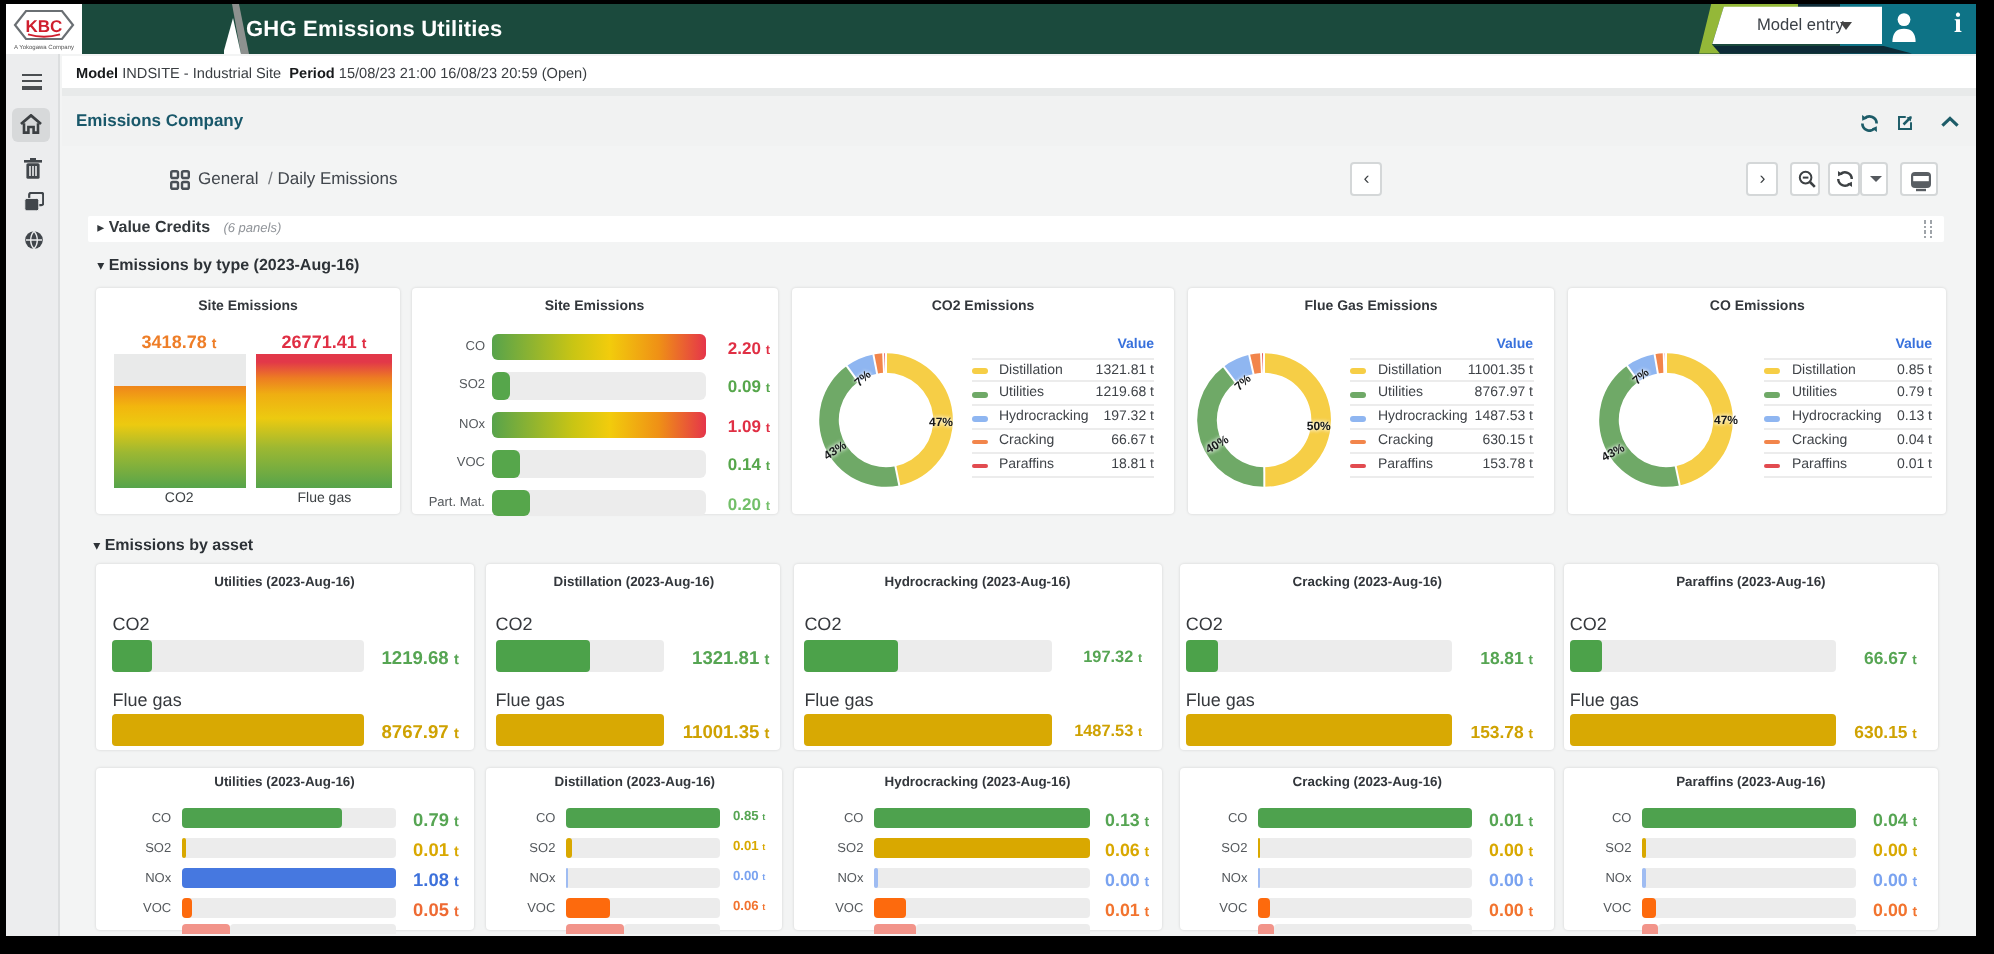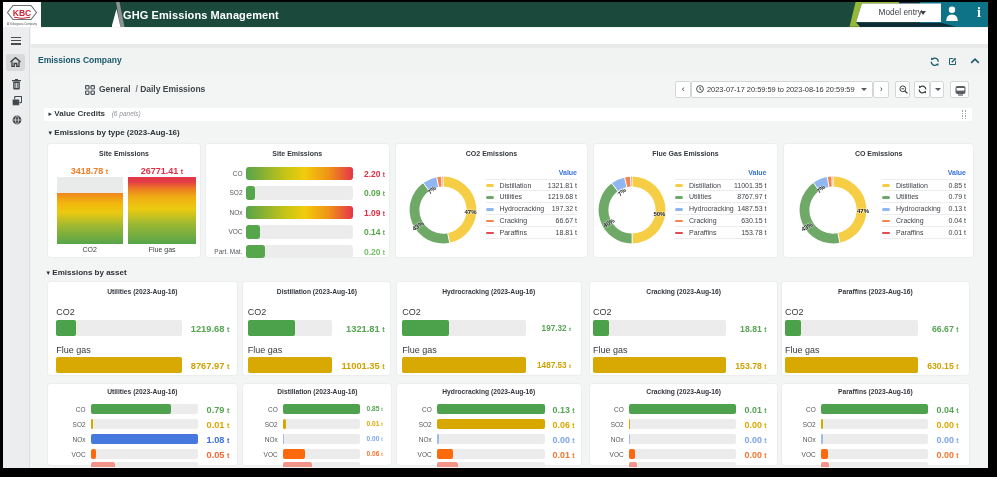--- a/index.html
+++ b/index.html
@@ -22,21 +22,21 @@
 <div class="abs" style="left:0;top:0;width:38px;height:25px;background:#fff;">
 <svg width="38" height="25" viewBox="0 0 38 25" style="position:absolute;left:0;top:0;">
 <polygon points="10,3.5 28,3.5 33.5,10.5 28,17.5 10,17.5 4.5,10.5" fill="none" stroke="#6a6f73" stroke-width="1.1"></polygon>
 <text x="19" y="13.8" text-anchor="middle" font-size="8.5" font-weight="bold" fill="#cf1f2e" font-family="Liberation Sans">KBC</text>
 <path d="M11 15.2 Q19 17.6 27 15.2" fill="none" stroke="#cf1f2e" stroke-width="1"></path>
 <text x="19" y="22.5" text-anchor="middle" font-size="3px" fill="#555" font-family="Liberation Sans">A Yokogawa Company</text>
 </svg>
     </div>
 <div class="abs" style="left:110px;top:0;width:12px;height:25px;background:#8d918f;clip-path:polygon(3px 0,6.5px 0,11.5px 25px,7.5px 25px);"></div>
 <div class="abs" style="left:108.5px;top:7px;width:10px;height:18px;background:#fff;clip-path:polygon(5px 0,9px 18px,0px 18px);"></div>
-<div class="abs" style="left:120px;top:0;height:25px;line-height:26px;font-size:11px;font-weight:700;color:#fff;letter-spacing:.1px;">GHG Emissions Management</div>
+<div class="abs" style="left:120px;top:0;height:25px;line-height:26px;font-size:11px;font-weight:700;color:#fff;letter-spacing:.1px;">GHG Emissions Utilities</div>
 <svg class="abs" style="left:942px;top:4px;" width="14" height="16" viewBox="0 0 14 16">
 <circle cx="7" cy="3.8" r="3.2" fill="#fff"></circle>
       <path d="M1.2 15 Q1.2 8.4 7 8.4 Q12.8 8.4 12.8 15 Z" fill="#fff"></path>
     </svg>
 <div class="abs" style="left:971px;top:3px;width:10px;height:20px;text-align:center;font-family:'Liberation Serif',serif;font-weight:700;font-size:14px;color:#fff;">i</div>
 <div class="abs" style="left:0;top:25px;width:27px;height:441px;background:#ecedee;border-right:1px solid #dcdedf;"></div>
 <div class="abs" style="left:8px;top:34.5px;width:10px;height:1.4px;background:#4a4e51;"></div>
 <div class="abs" style="left:8px;top:37.9px;width:10px;height:1.4px;background:#4a4e51;"></div>
 <div class="abs" style="left:8px;top:41.3px;width:10px;height:1.4px;background:#4a4e51;"></div>
 <div class="abs" style="left:3px;top:51.5px;width:19px;height:17.5px;background:#d7d9da;border-radius:3px;"></div>
@@ -55,20 +55,22 @@
 <svg class="abs" style="left:8.5px;top:94px" width="10" height="10" viewBox="0 0 10 10">
 <rect x="2.6" y="0.4" width="7" height="6.2" rx="1" fill="none" stroke="#41464b" stroke-width="1.1"></rect>
 <rect x="0.4" y="3.2" width="7" height="6.2" rx="1" fill="#41464b" stroke="#ecedee" stroke-width="0.5"></rect>
     </svg>
 <svg class="abs" style="left:8.5px;top:113px" width="10" height="10" viewBox="0 0 10 10">
 <circle cx="5" cy="5" r="4.4" fill="#41464b"></circle>
 <path d="M1 5 H9 M5 0.6 C2.8 3 2.8 7 5 9.4 M5 0.6 C7.2 3 7.2 7 5 9.4" stroke="#ecedee" stroke-width="0.7" fill="none"></path>
     </svg>
 <div class="abs" style="left:28px;top:26px;width:957px;height:16px;background:#fff;"></div>
 <div class="abs" style="left:28px;top:42px;width:957px;height:4px;background:#e8eaea;"></div>
+<div class="abs" style="left:35px;top:26px;height:16px;line-height:17px;font-size:7.3px;color:#3a3e42;">
+<b style="color:#17191b;">Model</b> INDSITE - Industrial Site&nbsp;&nbsp;<b style="color:#17191b;">Period</b> 15/08/23 21:00 16/08/23 20:59 (Open)</div>
 <div class="abs" style="left:28px;top:46px;width:957px;height:25px;background:#f1f2f2;"></div>
 <div class="abs" style="left:35px;top:46px;height:25px;line-height:25px;font-size:8.5px;font-weight:700;color:#19586a;">Emissions Company</div>
 <svg class="abs" style="left:927px;top:54.5px" width="9.5" height="9.5" viewBox="0 0 24 24" fill="none" stroke="#1d5c68" stroke-width="3.4">
 <path d="M21 12 A9 9 0 0 0 5.8 5.5"></path>
       <path d="M3 12 A9 9 0 0 0 18.2 18.5"></path>
 <polygon points="9,5.6 2.8,8.4 2.6,1.4" fill="#1d5c68" stroke="none"></polygon>
 <polygon points="15,18.4 21.2,15.6 21.4,22.6" fill="#1d5c68" stroke="none"></polygon>
     </svg>
 <svg class="abs" style="left:945px;top:54.5px" width="9" height="9" viewBox="0 0 24 24" fill="none" stroke="#1d5c68" stroke-width="2.6">
 <path d="M13 4 H4 V20 H20 V11"></path>
@@ -77,31 +79,23 @@
     </svg>
 <svg class="abs" style="left:967px;top:55px" width="10" height="8" viewBox="0 0 10 8" fill="none" stroke="#1d5c68" stroke-width="1.6">
       <path d="M1.2 5.8 L5 2.2 L8.8 5.8"></path>
     </svg>
 <svg class="abs" style="left:82px;top:83px" width="10" height="10" viewBox="0 0 10 10" fill="none" stroke="#495057" stroke-width="1.2">
 <rect x="0.6" y="0.6" width="3.4" height="3.4" rx="0.8"></rect>
       <rect x="6" y="0.6" width="3.4" height="3.4" rx="0.8"></rect>
 <rect x="0.6" y="6" width="3.4" height="3.4" rx="0.8"></rect>
       <rect x="6" y="6" width="3.4" height="3.4" rx="0.8"></rect>
     </svg>
-<div class="abs" style="left:96px;top:82px;font-size:8.5px;color:#41464c;font-weight:bold;">General&nbsp; <span style="color:#75797e">/</span> Daily Emissions</div>
+<div class="abs" style="left:96px;top:82px;font-size:8.5px;color:#41464c;">General&nbsp; <span style="color:#75797e">/</span> Daily Emissions</div>
 <div class="abs" style="left:672.4px;top:79px;width:15.6px;height:16.5px;background:#fff;border:1px solid #d4d7d8;border-radius:2px;">
       <div style="text-align:center;line-height:14px;font-size:9px;color:#3c4043;">‹</div>
-    </div>
-<div class="abs" style="left:688px;top:79px;width:182.4px;height:16.5px;background:#fff;border:1px solid #d4d7d8;border-radius:2px;">
-      <svg style="position:absolute;left:4px;top:3.2px" width="8" height="8" viewBox="0 0 8 8" fill="none" stroke="#3c4043" stroke-width="0.9">
-        <circle cx="4" cy="4" r="3.4"></circle>
-        <path d="M4 2 V4.3 L5.6 5.2"></path>
-      </svg>
-      <div style="position:absolute;left:15px;top:0;line-height:15px;font-size:7.4px;color:#323539;">2023-07-17 20:59:59 to 2023-08-16 20:59:59</div>
-      <div style="position:absolute;right:5px;top:6px;width:0;height:0;border-left:3px solid transparent;border-right:3px solid transparent;border-top:3.5px solid #55595e;"></div>
     </div>
 <div class="abs" style="left:870.4px;top:79px;width:15.6px;height:16.5px;background:#fff;border:1px solid #d4d7d8;border-radius:2px;">
       <div style="text-align:center;line-height:14px;font-size:9px;color:#3c4043;">›</div>
     </div>
 <div class="abs" style="left:891.5px;top:79px;width:15.5px;height:16.5px;background:#fff;border:1px solid #d4d7d8;border-radius:2px;">
       <svg style="position:absolute;left:3px;top:2.8px" width="9" height="9" viewBox="0 0 9 9" fill="none" stroke="#3c4043" stroke-width="1">
         <circle cx="3.8" cy="3.8" r="2.9"></circle>
         <path d="M6 6 L8.4 8.4" stroke-width="1.3"></path>
         <path d="M2.4 3.8 H5.2"></path>
       </svg>

